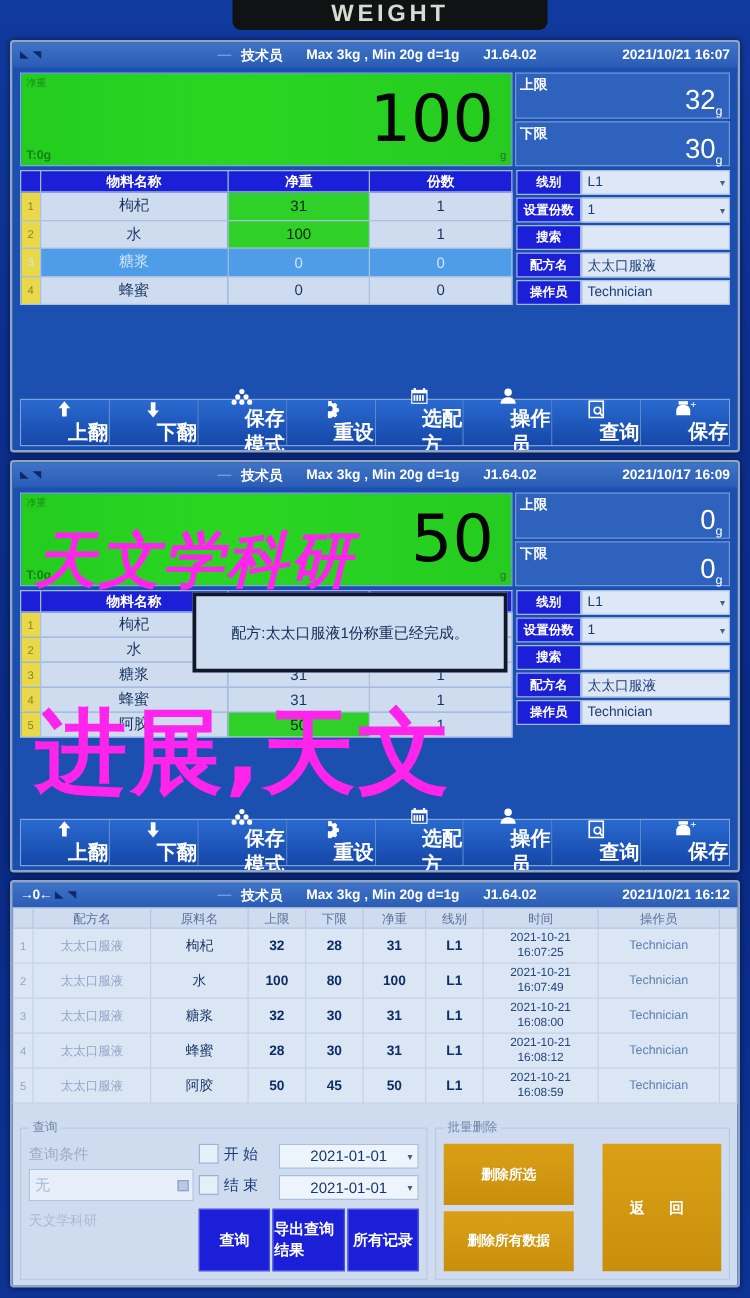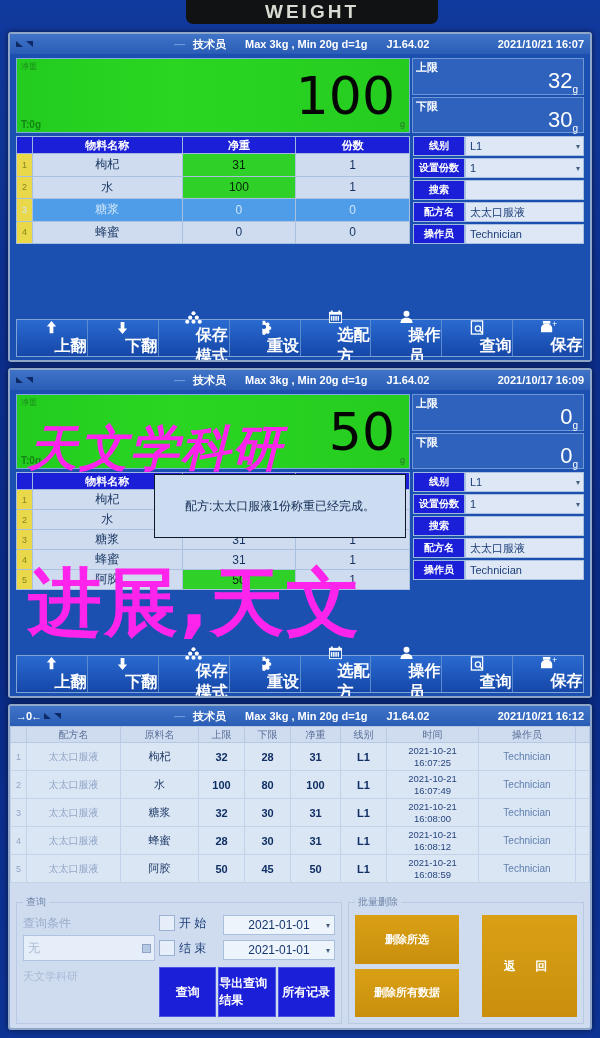--- a/index.html
+++ b/index.html
@@ -104,21 +104,21 @@
     flex:1; border-right:1px solid #5c8ace; display:flex; flex-direction:column;
     align-items:center; justify-content:center; gap:1px; color:#fff;
     background:linear-gradient(180deg,#2a6ad0,#1547a8);
   }
   .tbtn:last-child { border-right:none; }
   .tbtn .ic { height:16px; display:flex; align-items:center; justify-content:center; }
   .tbtn .tl { font-size:16px; font-weight:bold;margin-left:37px; }
   
   .dialog {
     position:absolute; left:144px; top:104px; width:252px; height:64px;
-    background:#ccdcf1; border:1px solid #0f172a;
+    background:#ccdcf1; border:3px solid #0f172a;
     display:flex; align-items:center; justify-content:center; text-align:center;
     font-size:12px; color:#102a52; padding:4px 8px; line-height:1.35;
   }
   
   .overlay {
     position:absolute; left:0; top:0; width:600px; height:1038px;
     pointer-events:none;
   }
   .ovl-line {
     position:absolute; color:#ff24ec; font-weight:bold;

